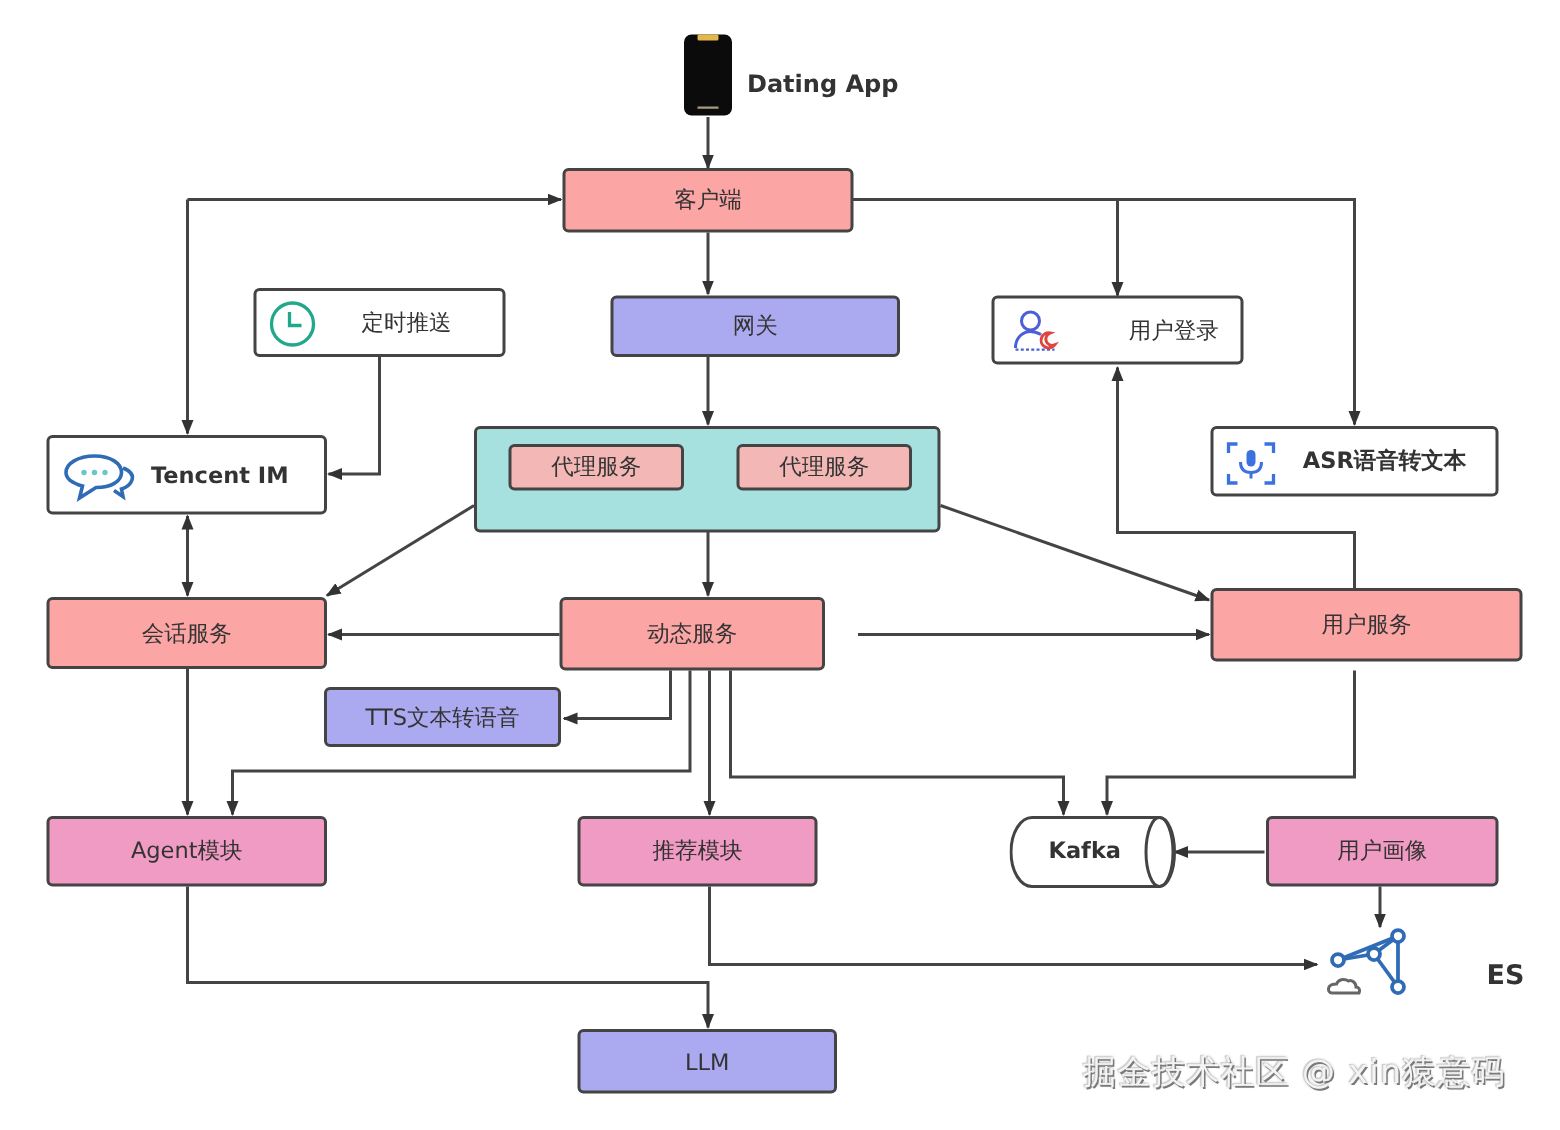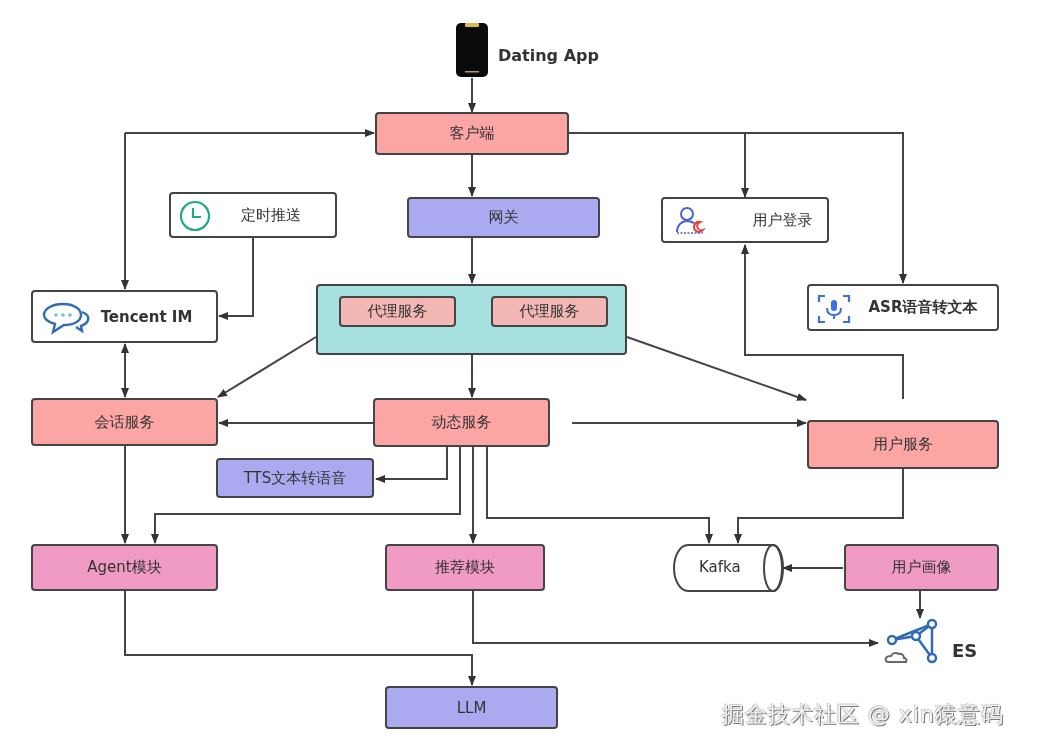--- a/index.html
+++ b/index.html
@@ -10,21 +10,21 @@
           border-radius:4px; display:flex; align-items:center; justify-content:center;
           font-size:15px; color:#333; }
   .orange { background:#fca5a5; }
   .purple { background:#abaaf1; }
   .pink { background:#f09bc3; }
   .white { background:#ffffff; }
   .teal { background:#a6e1e0; }
   .salmon { background:#f3b8b5; }
   .bold { font-weight:bold; }
   .label { position:absolute; }
-  .iconwrap { position:absolute; }
+  .iconwrap { position:absolute;font-weight:bold; }
   .watermark { position:absolute; left:722px; top:700px; font-size:22px; color:#f4f4f4;
                text-shadow: 1px 1px 0 #7a7a7a, -1px -1px 0 #cfcfcf, 0 0 2px #888; letter-spacing:1px; }
 </style>
 </head>
 <body>
 
 <svg class="edges" viewBox="0 0 1040 753">
   <defs>
     <marker id="arr" markerWidth="10" markerHeight="10" refX="9" refY="5" orient="auto" markerUnits="userSpaceOnUse">
       <path d="M0,1 L10,5 L0,9 z" fill="#333"></path>
@@ -136,21 +136,21 @@
 </div>
 
 <div class="node orange" style="left:31px;top:398px;width:187px;height:48px;">
   <span>会话服务</span>
 </div>
 
 <div class="node orange" style="left:373px;top:398px;width:177px;height:49px;">
   <span>动态服务</span>
 </div>
 
-<div class="node orange" style="left:807px;top:420px;width:192px;height:49px;">
+<div class="node orange" style="left:807px;top:392px;width:208px;height:49px;">
   <span>用户服务</span>
 </div>
 
 <div class="node purple" style="left:216px;top:458px;width:158px;height:40px;">
   <span>TTS文本转语音</span>
 </div>
 
 <div class="node pink" style="left:31px;top:544px;width:187px;height:47px;">
   <span>Agent模块</span>
 </div>
@@ -178,19 +178,19 @@
     <line x1="34" y1="18" x2="50" y2="6" stroke="#2f6cb5" stroke-width="2.5"></line>
     <line x1="34" y1="18" x2="50" y2="40" stroke="#2f6cb5" stroke-width="2.5"></line>
     <line x1="50" y1="6" x2="50" y2="40" stroke="#2f6cb5" stroke-width="2.5"></line>
     <circle cx="10" cy="22" r="4" fill="#fff" stroke="#2f6cb5" stroke-width="2.5"></circle>
     <circle cx="34" cy="18" r="4" fill="#fff" stroke="#2f6cb5" stroke-width="2.5"></circle>
     <circle cx="50" cy="6" r="4" fill="#fff" stroke="#2f6cb5" stroke-width="2.5"></circle>
     <circle cx="50" cy="40" r="4" fill="#fff" stroke="#2f6cb5" stroke-width="2.5"></circle>
     <path d="M6 44 C4 44 3 42 4 40 C5 38 8 38 9 38 C10 35 14 34 17 36 C19 35 22 37 22 40 C24 40 25 42 24 44 Z" fill="none" stroke="#666" stroke-width="2"></path>
   </svg>
 </div>
-<div class="label bold" style="left:952px;top:640px;font-size:18px;color:#333;">ES</div>
+<div class="label bold" style="left:991px;top:640px;font-size:18px;color:#333;">ES</div>
 
 <div class="node purple" style="left:385px;top:686px;width:173px;height:43px;">
   <span>LLM</span>
 </div>
 
 <div class="watermark">掘金技术社区 @ xin猿意码</div>
 
 </body></html>

